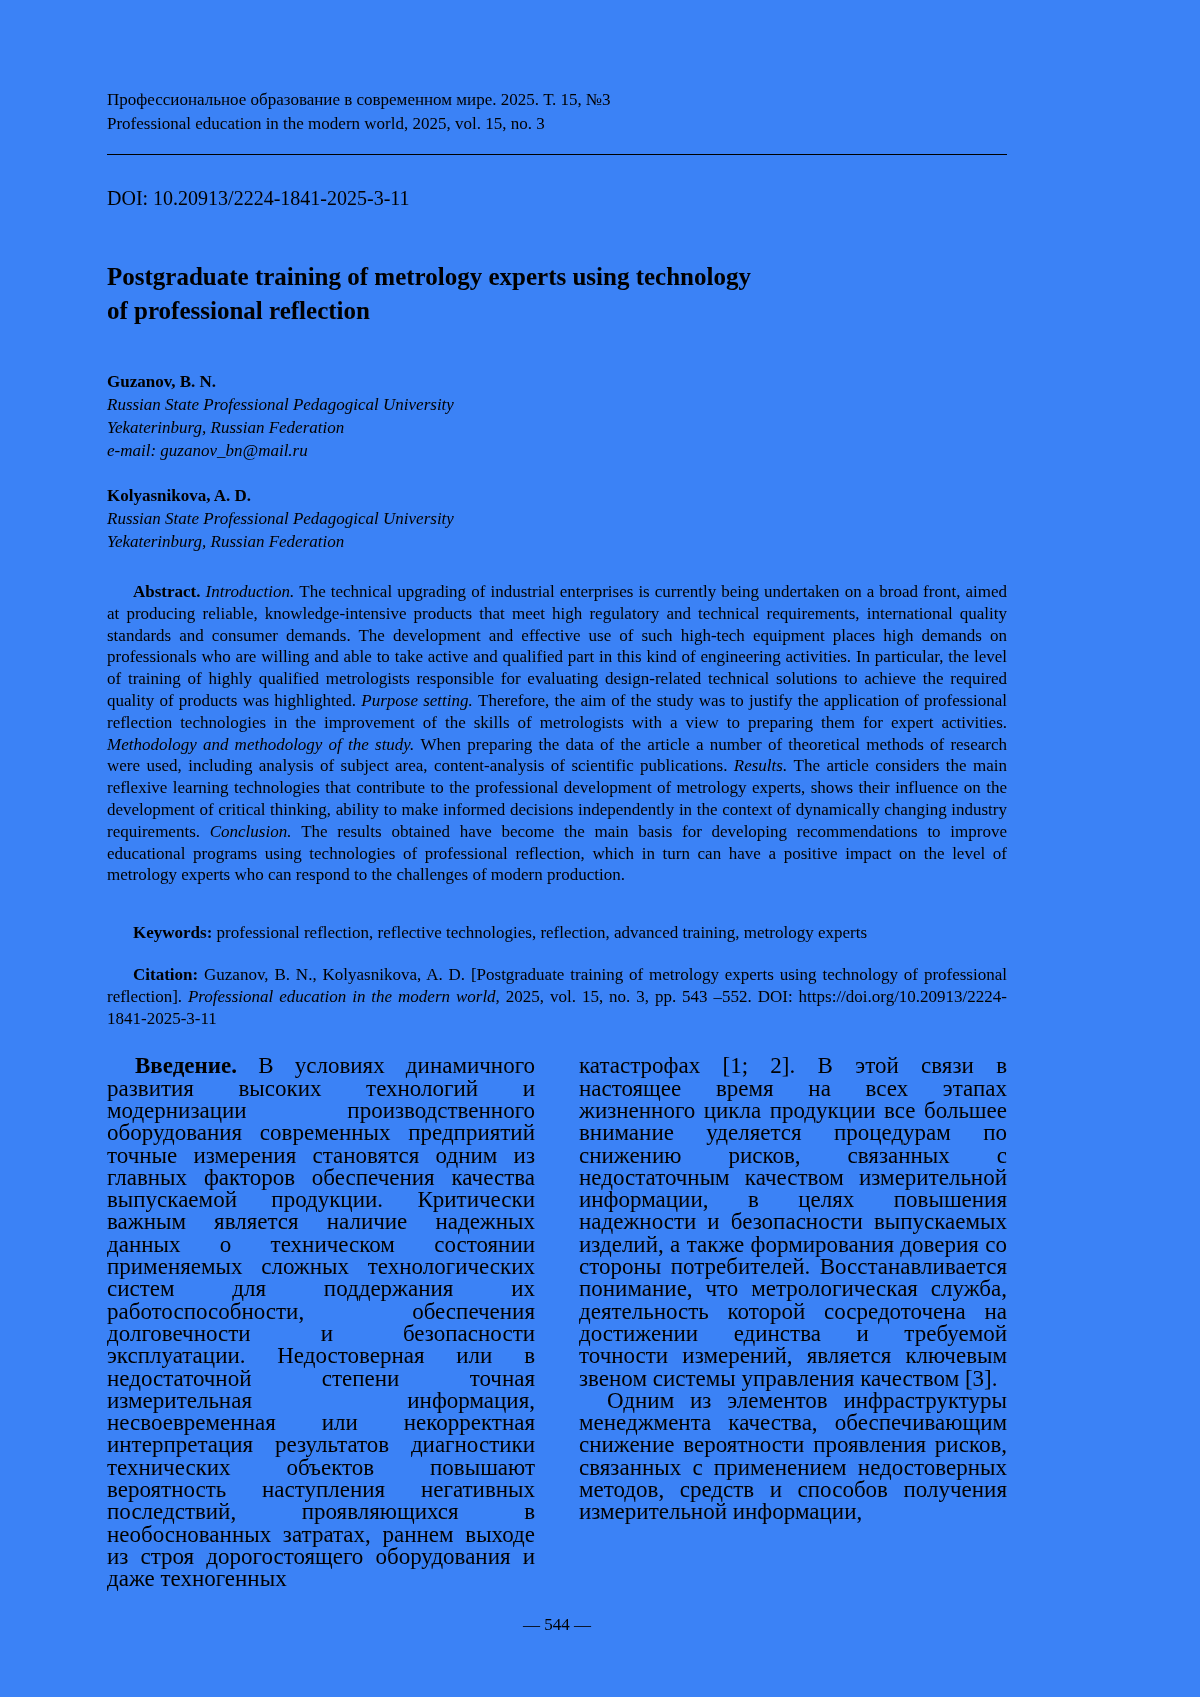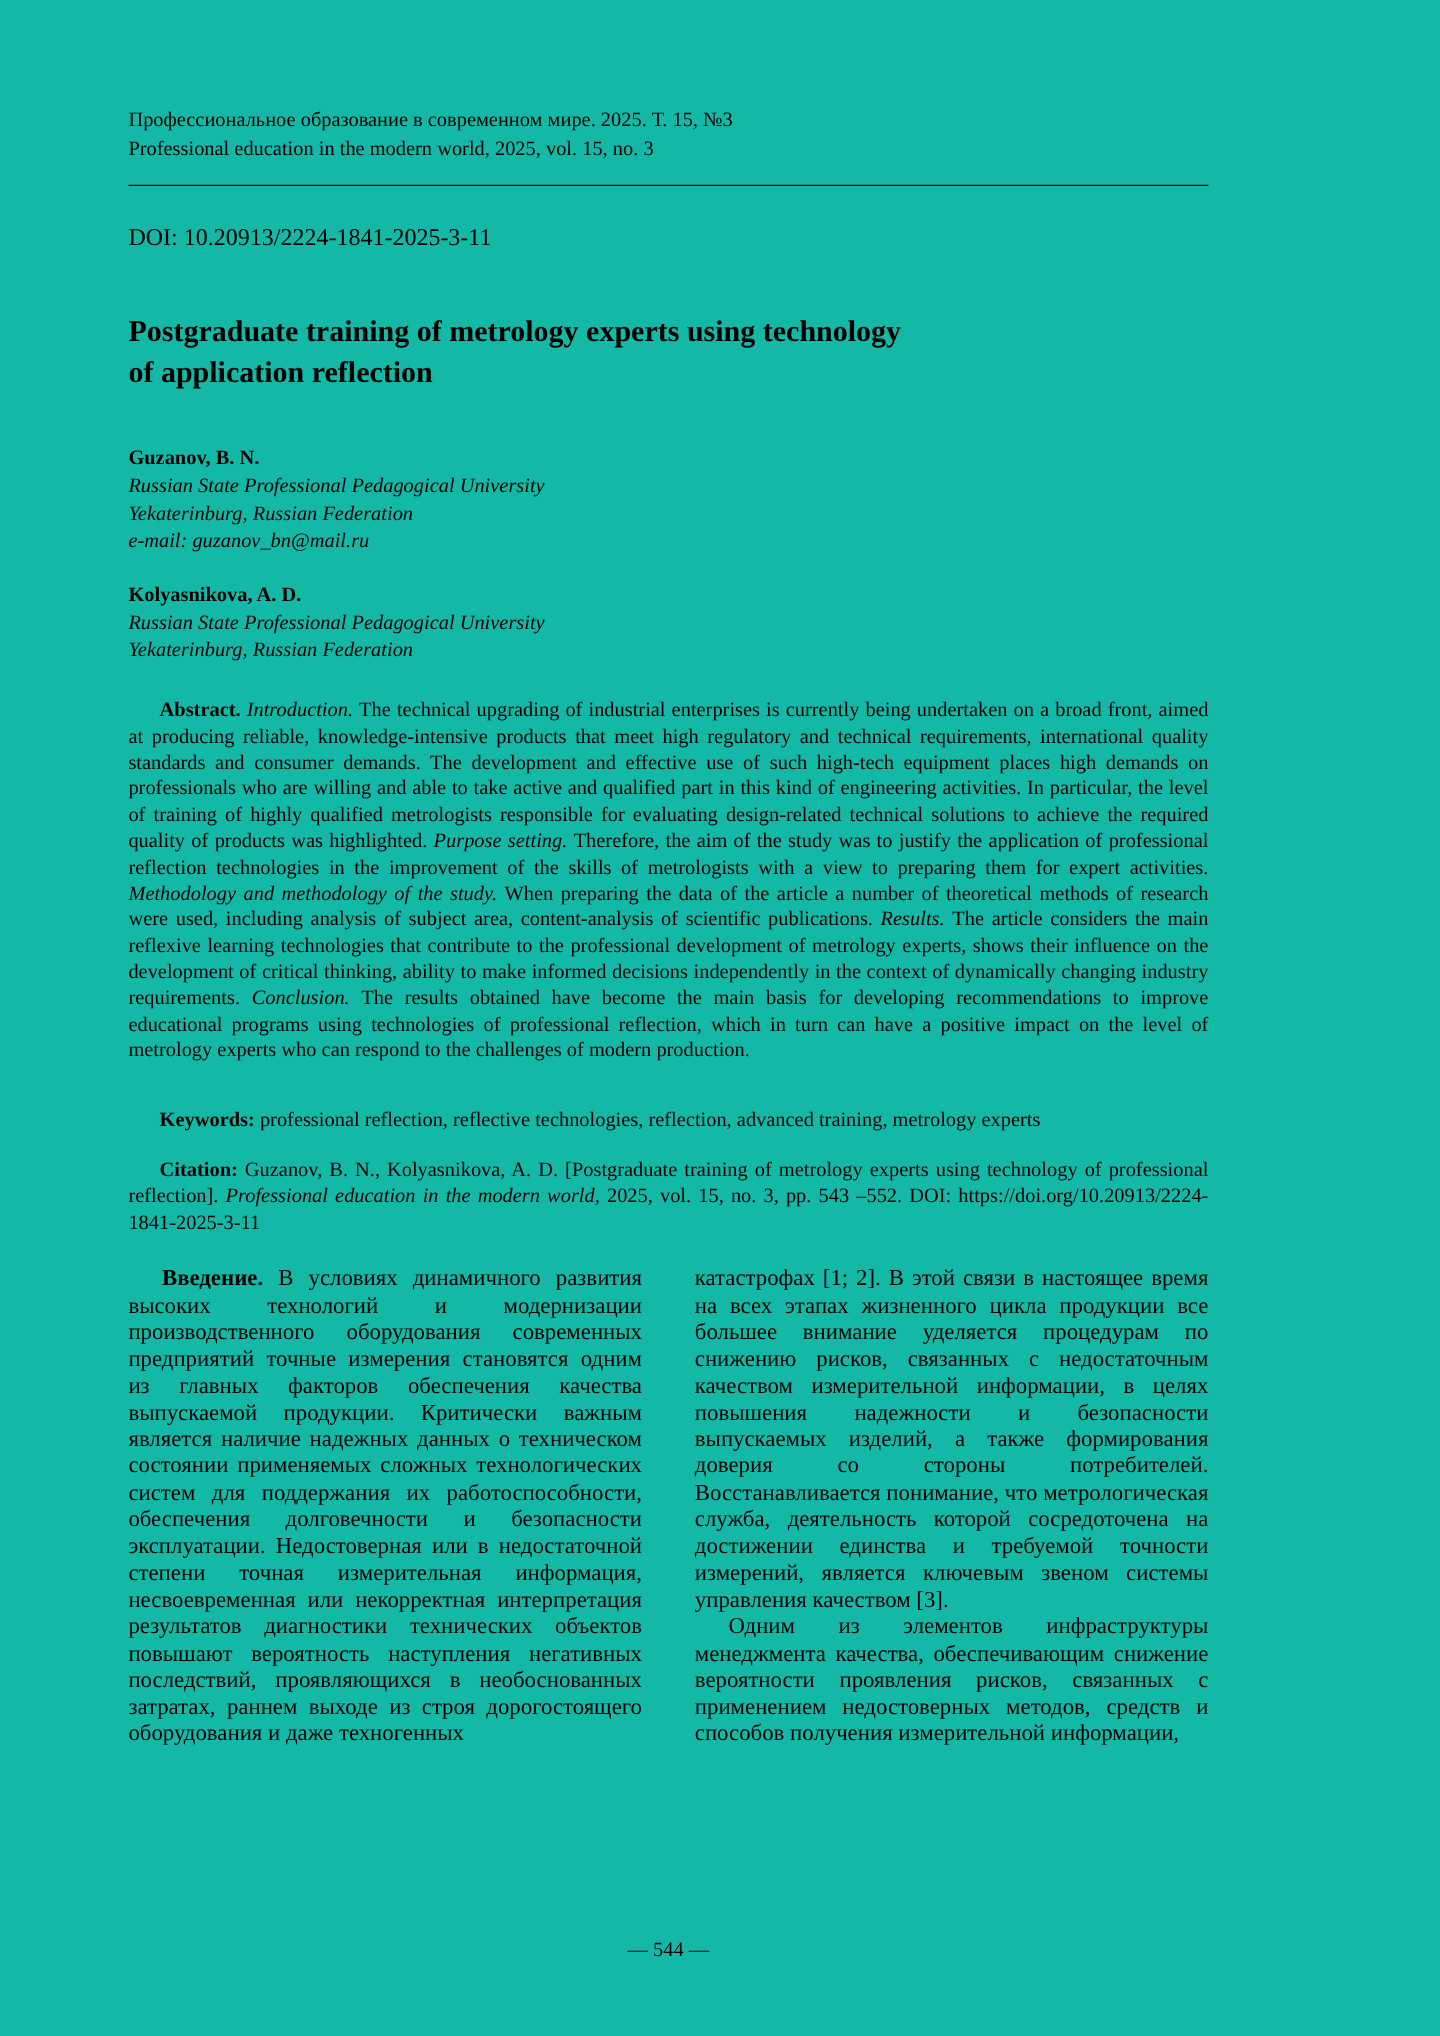--- a/index.html
+++ b/index.html
@@ -1,20 +1,20 @@
 <!DOCTYPE html>
 <html lang="en"><head>
 <meta charset="utf-8">
 <style>
   html, body { margin: 0; padding: 0; background: #ffffff; }
   .page {
     position: relative;
     width: 1200px;
     height: 1697px;
-    background: #14b8a6;
+    background: #3b82f6;
     color: #000000;
     font-family: "Liberation Serif", "DejaVu Serif", serif;
     padding: 88px 193px 0 107px;
     box-sizing: border-box;
     overflow: hidden;
   }
   .journal-line { font-size: 17px; line-height: 24px; }
   .divider { border: none; border-top: 1.5px solid #000; margin: 18px 0 0 0; }
   .meta { margin-top: 32px; font-size: 20px; line-height: 23px; }
   .title { margin: 50px 0 0 0; font-size: 25px; font-weight: bold; line-height: 34px; }
@@ -27,21 +27,21 @@
   .abstract, .keywords, .citation {
     margin: 0; font-size: 17px; line-height: 21.8px;
     text-align: justify; text-indent: 26px;
   }
   .abstract { margin-top: 28px; font-family: Liberation Serif, serif; }
   .keywords { margin-top: 36px; }
   .citation { margin-top: 20px; }
   .seg-bold { font-weight: bold; }
   .seg-italic { font-style: italic; }
   .columns { margin-top: 26px; display: flex; gap: 44px; }
-  .col { width: 428px; font-size: 19px; line-height: 22.3px; text-align: justify; hyphens: auto; }
+  .col { width: 428px; font-size: 23px; line-height: 22.3px; text-align: justify; hyphens: auto; }
   .body-p { margin: 0; text-indent: 0; }
   .body-p.indent { text-indent: 28px; }
   .page-footer {
     position: absolute; left: 107px; width: 900px; bottom: 62px;
     text-align: center; font-size: 17px;
   }
 </style>
 </head>
 <body>
 
@@ -52,21 +52,21 @@
     <div class="journal-line">Professional education in the modern world, 2025, vol. 15, no. 3</div>
     <hr class="divider">
   </header>
 
   <section class="meta">
     <div>DOI: 10.20913/2224-1841-2025-3-11</div>
   </section>
 
   <h1 class="title">
     <span class="title-line">Postgraduate training of metrology experts using technology</span>
-    <span class="title-line">of application reflection</span>
+    <span class="title-line">of professional reflection</span>
   </h1>
 
   <section class="authors">
     <div class="author">
       <div class="author-name">Guzanov, B. N.</div>
       <div class="author-detail">Russian State Professional Pedagogical University</div>
       <div class="author-detail">Yekaterinburg, Russian Federation</div>
       <div class="author-detail">e-mail: guzanov_bn@mail.ru</div>
     </div>
     <div class="author">

